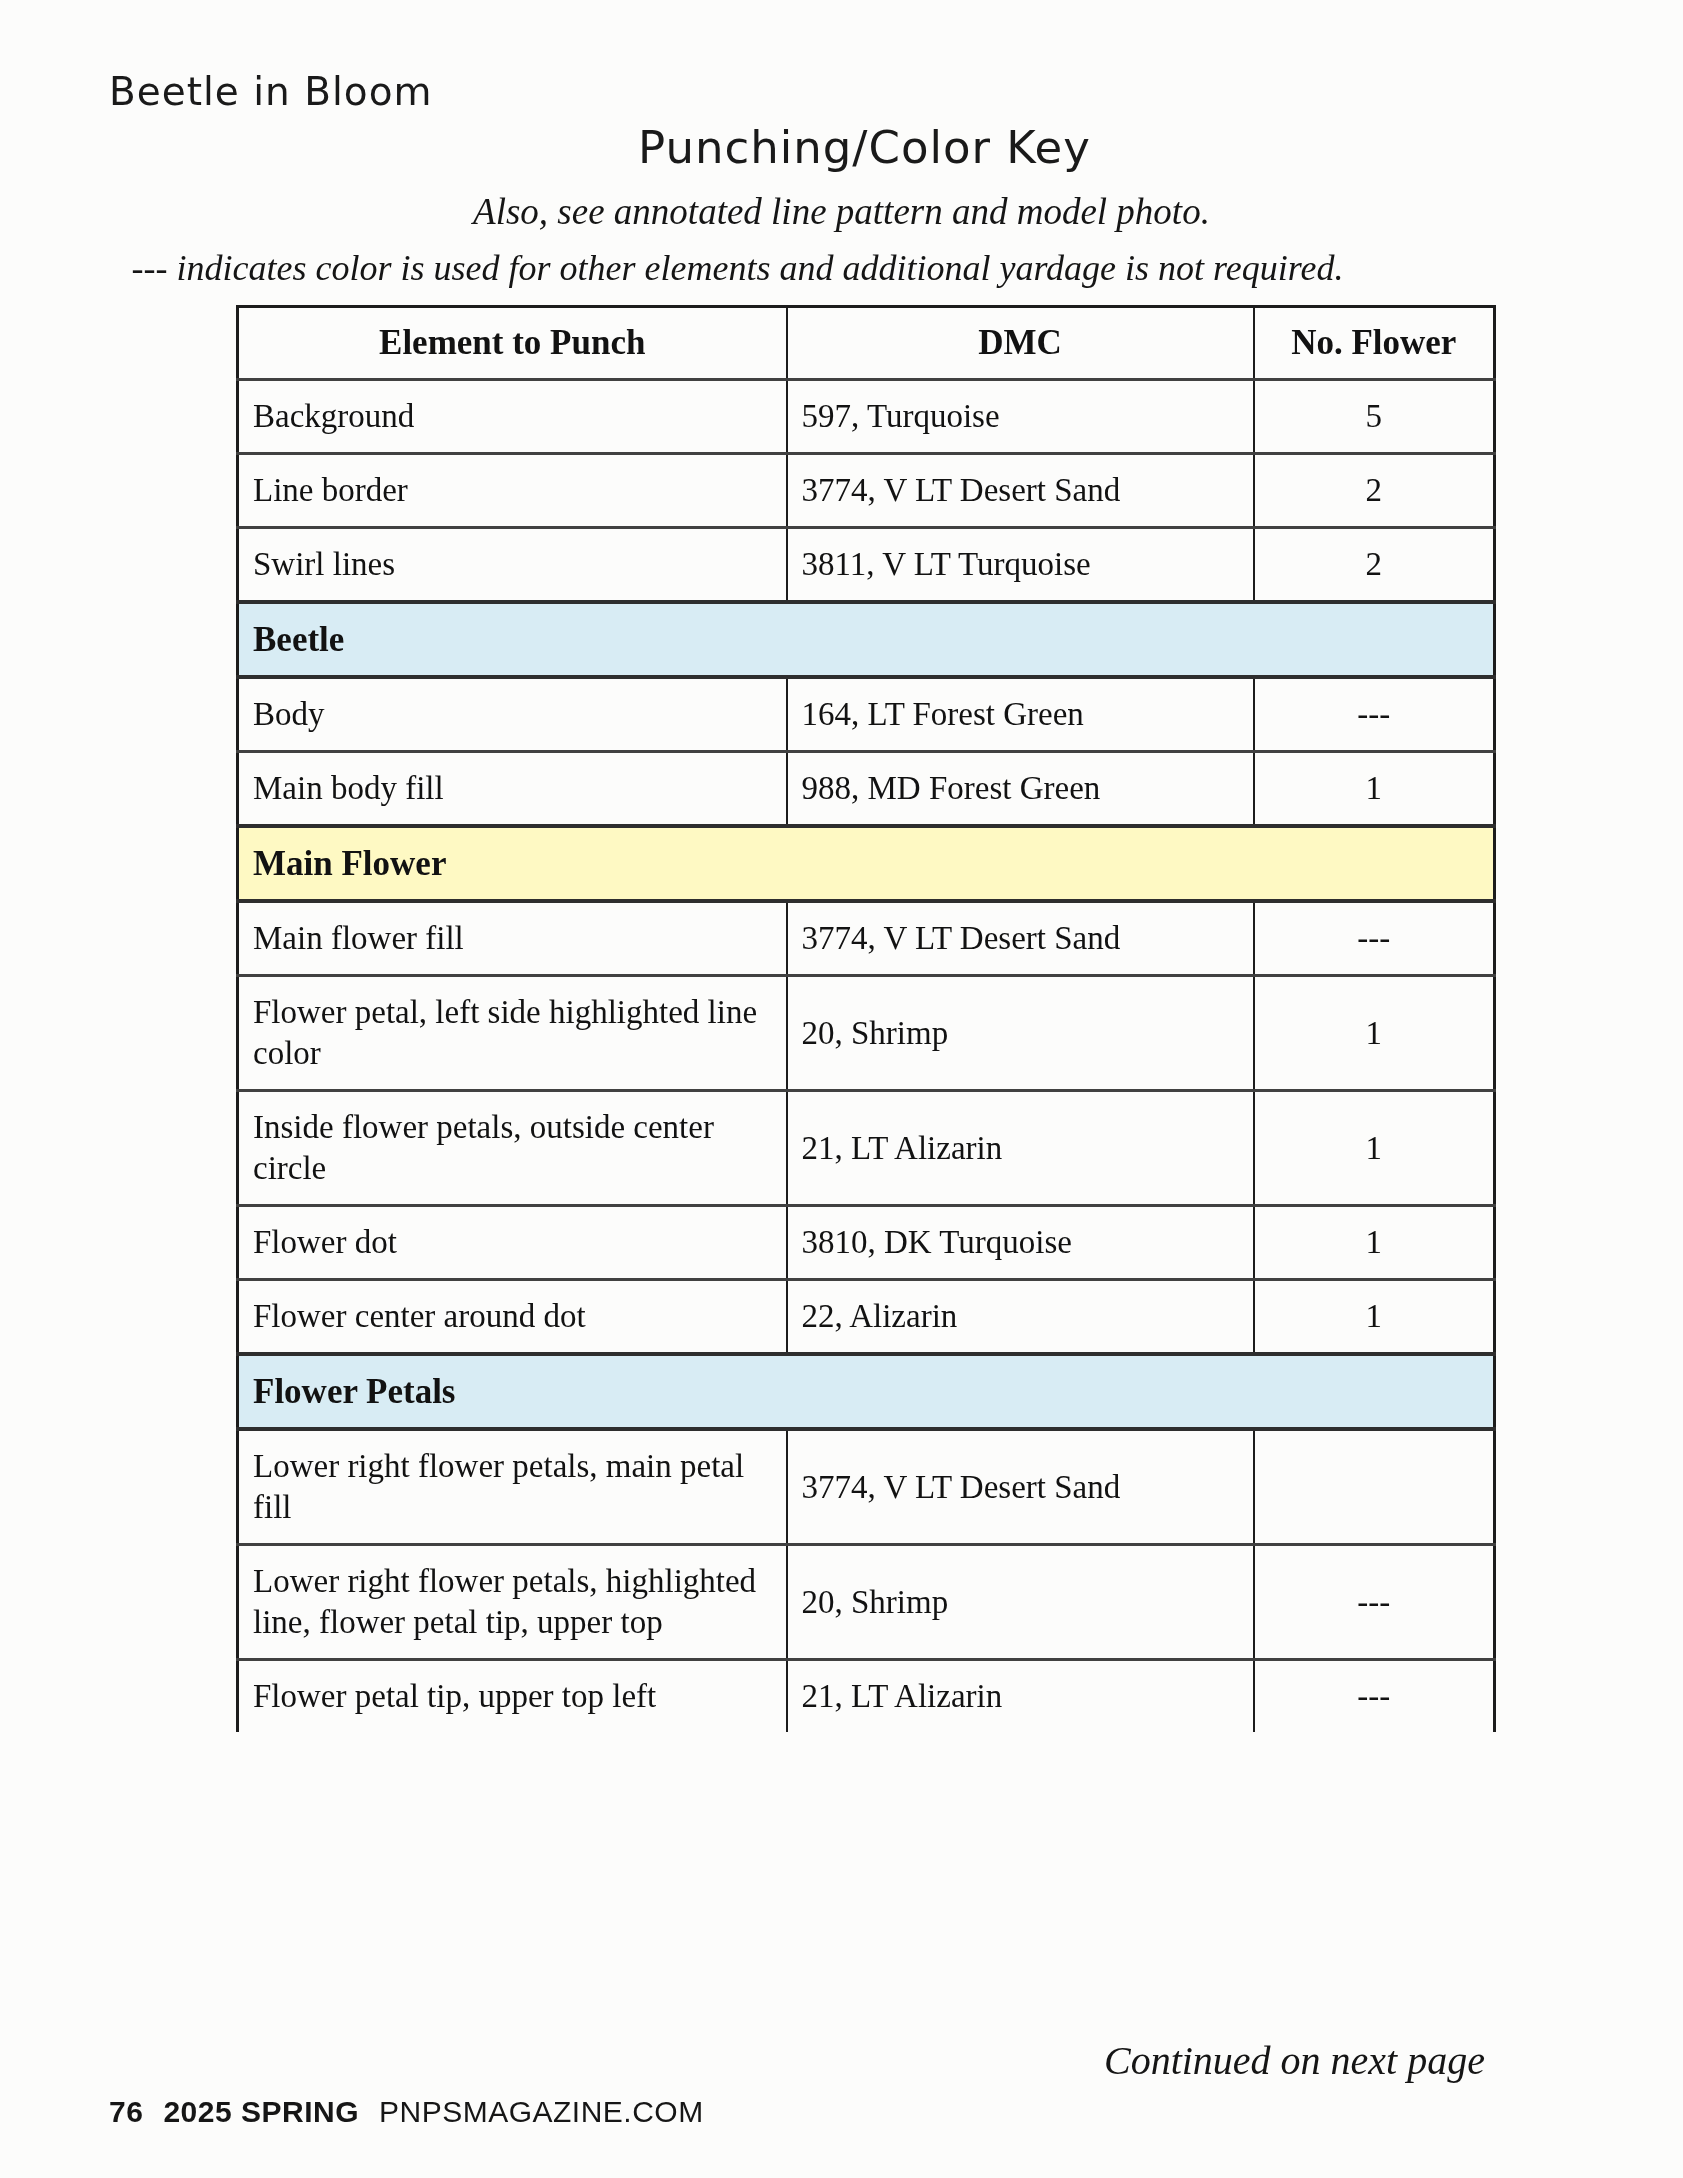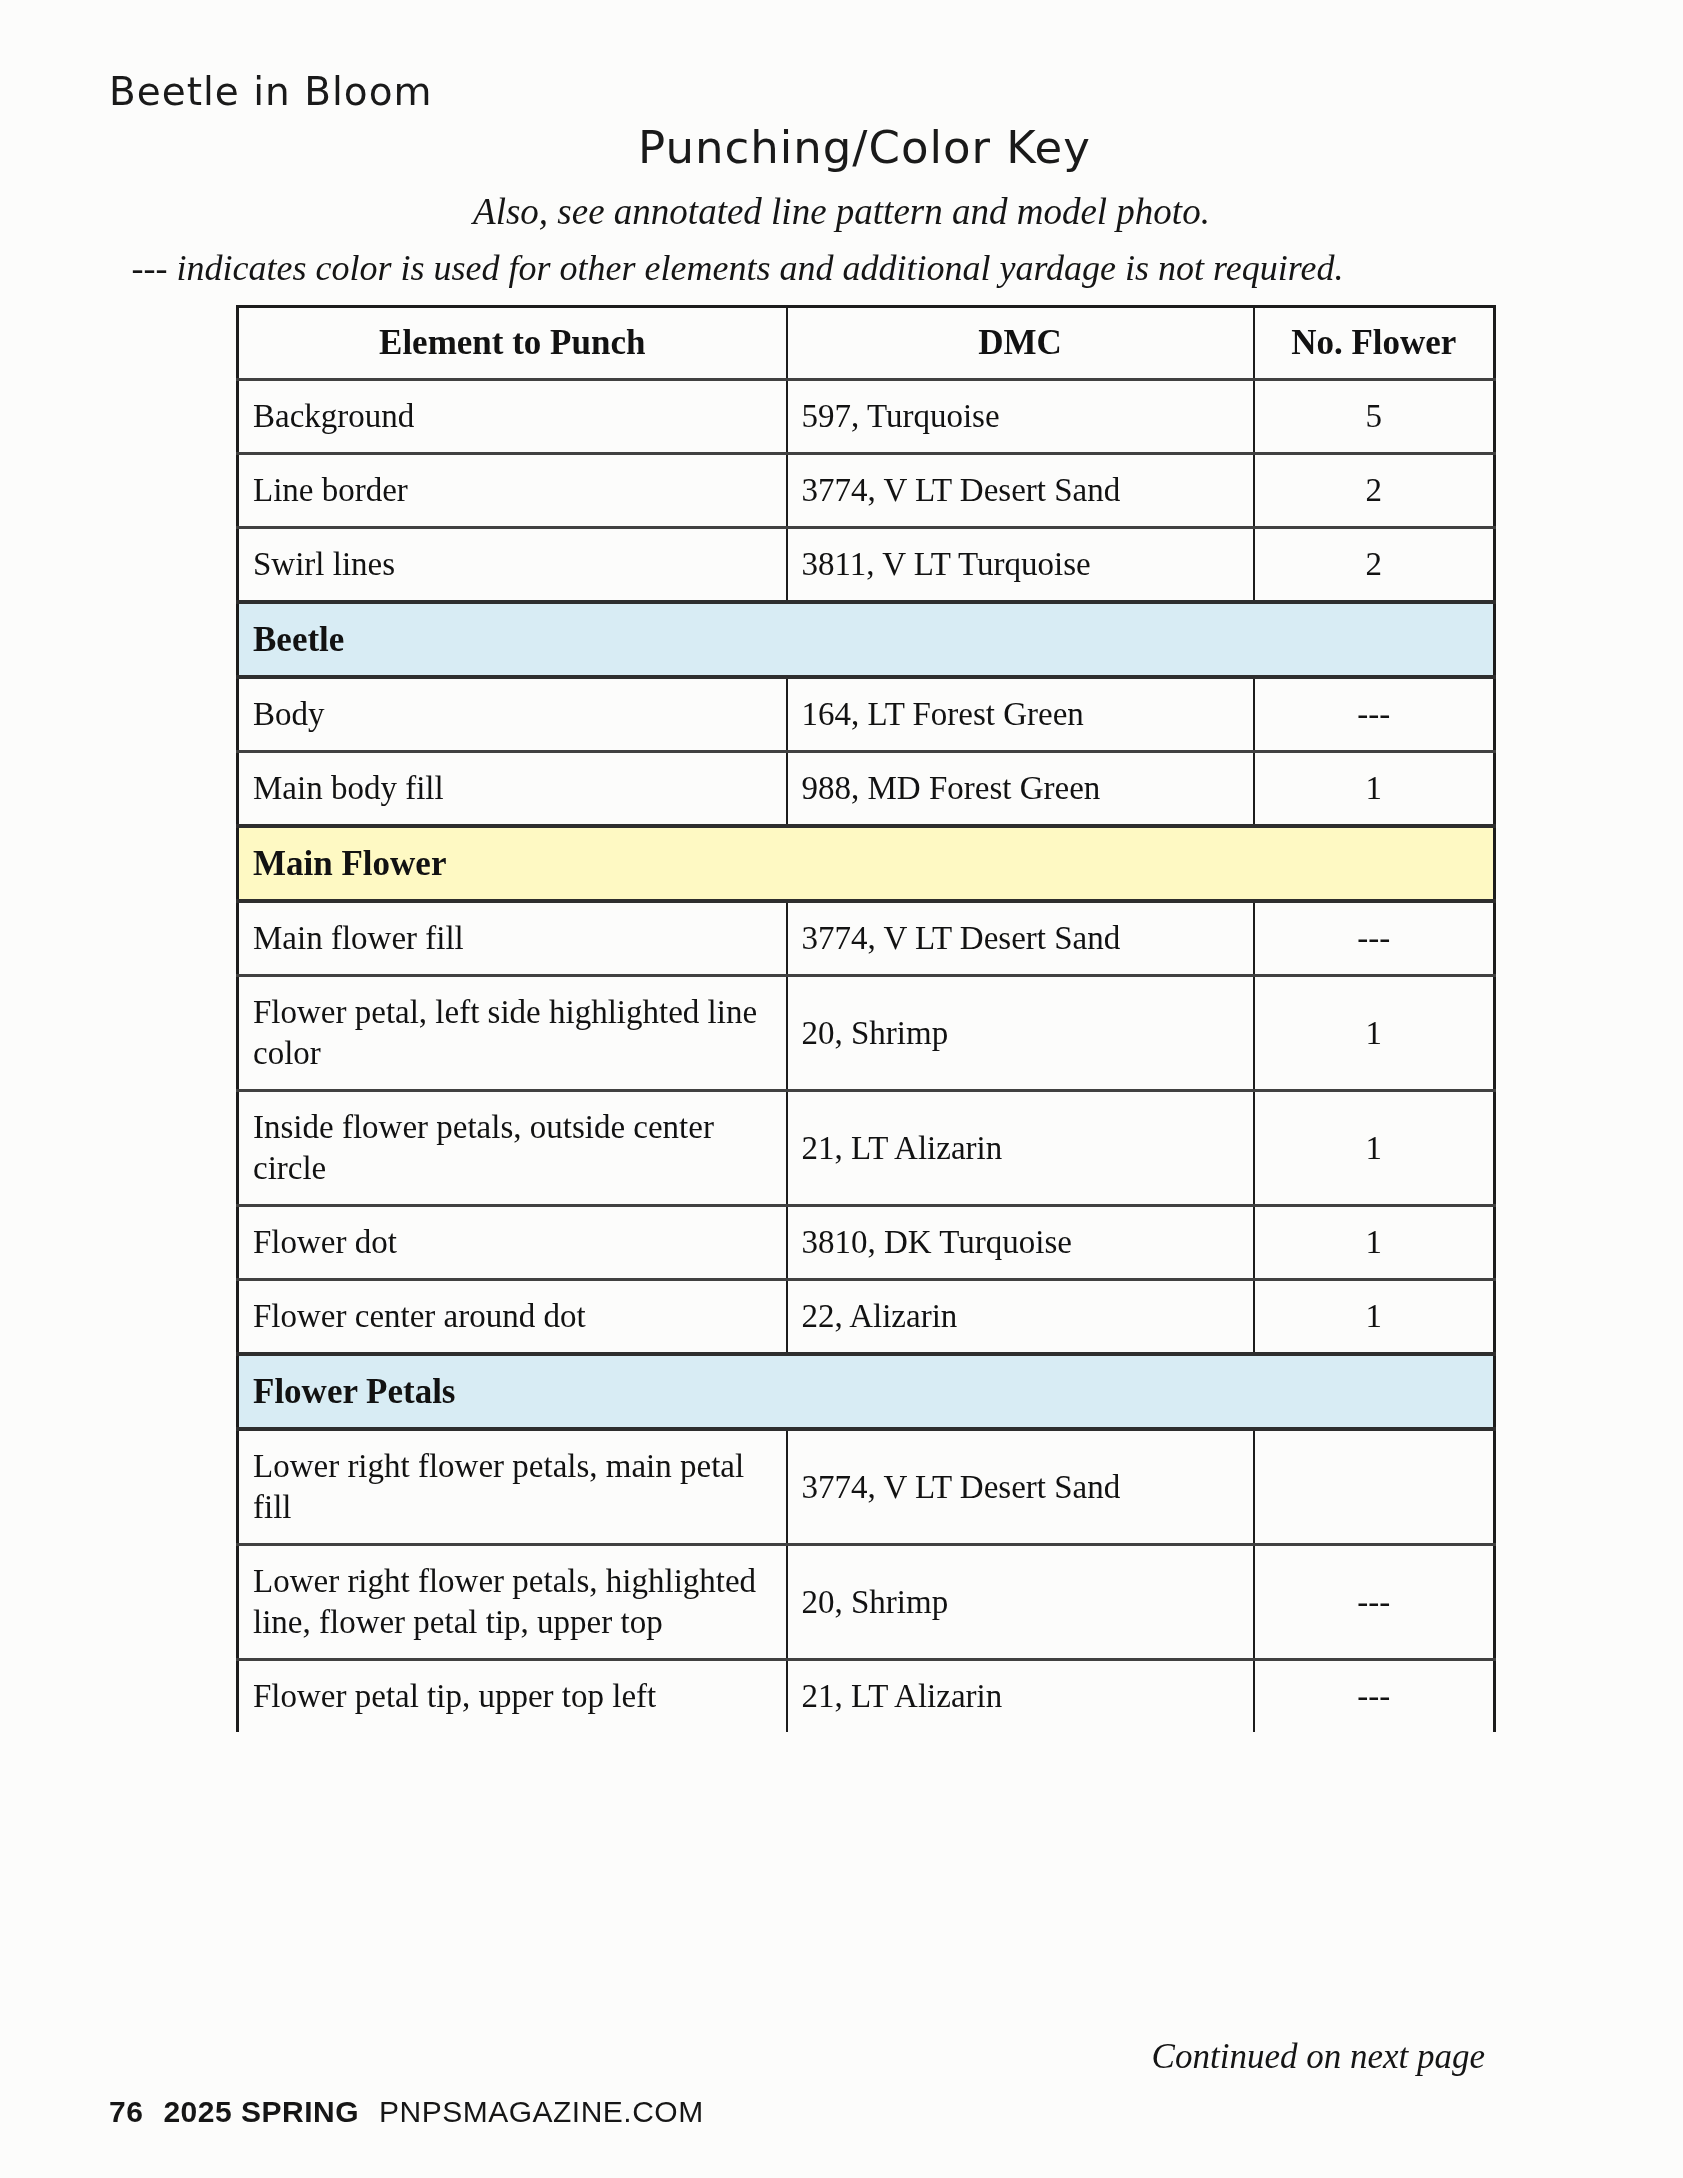--- a/index.html
+++ b/index.html
@@ -69,21 +69,21 @@
     font-weight: bold; font-size: 35px;
     border-top: 4px solid #2e2e2e !important;
     border-bottom: 4px solid #2e2e2e;
     padding: 14px 14px; line-height: 42px;
   }
   .key-table tbody tr:last-child td { border-bottom: none; }
 
   .continued-note {
     position: absolute; left: 236px; top: 2037px; width: 1249px;
     text-align: right;
-    font-style: italic; font-size: 35px;
+    font-style: italic; font-size: 40px;
     color: #151515;
   }
 
   .page-footer {
     position: absolute; left: 109px; top: 2095px;
     font-family: "Liberation Sans", sans-serif;
     font-size: 30px; color: #161616;
     display: flex; align-items: center; gap: 20px;
     letter-spacing: 0.5px;
   }

